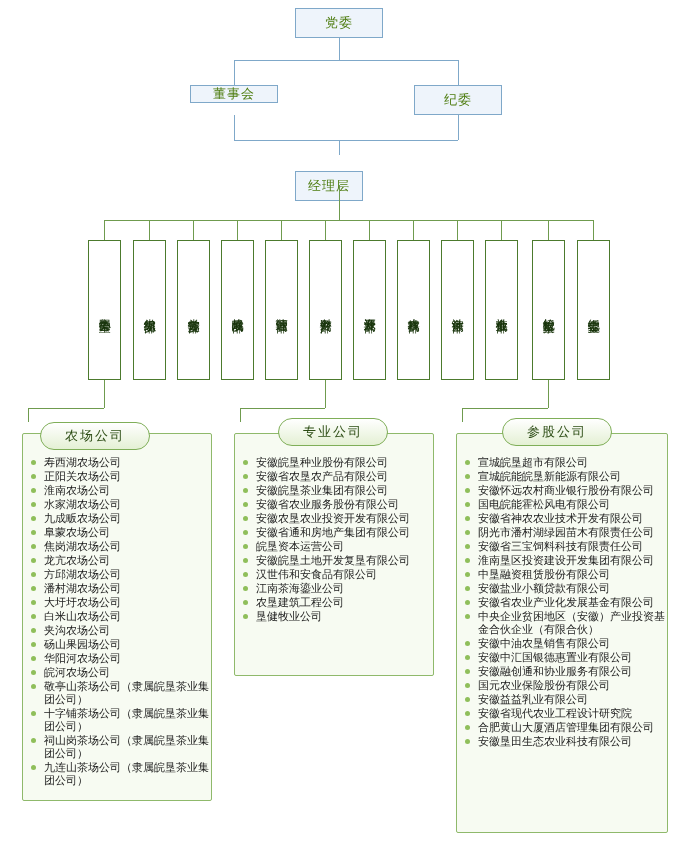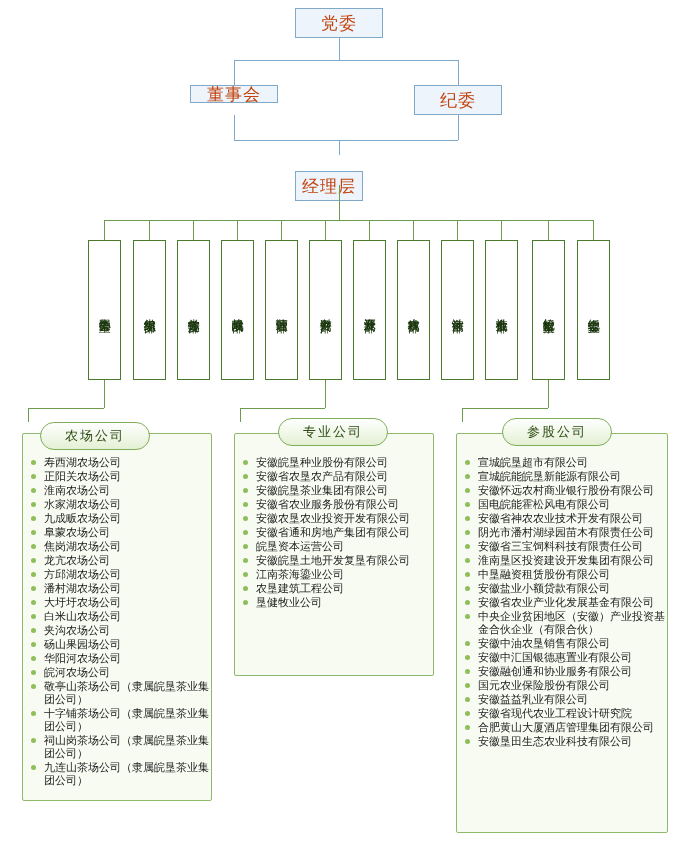--- a/index.html
+++ b/index.html
@@ -13,23 +13,23 @@
     overflow:hidden;
   }
   .chart{position:relative;width:678px;height:841px;}
 
   
   .node{
     position:absolute;
     box-sizing:border-box;
     border:1px solid #7fa8c9;
     background:#eef4fb;
-    color:#c2410c;
+    color:#4d7c0f;
     display:flex;align-items:center;justify-content:center;
-    font-size:17px;
+    font-size:13px;
     letter-spacing:1px;
   }
 
   
   .dept{
     position:absolute;
     box-sizing:border-box;
     border:1px solid #4c7a2d;
     background:#ffffff;
     color:#17330a;
@@ -180,20 +180,21 @@
   <div class="panel-head" style="left:278px;top:418px;width:110px;height:28px;">专业公司</div>
   <div class="panel-body" style="left:234px;top:450px;width:200px;height:225px;">
     <div class="item"><span class="bullet"></span><span>安徽皖垦种业股份有限公司</span></div>
     <div class="item"><span class="bullet"></span><span>安徽省农垦农产品有限公司</span></div>
     <div class="item"><span class="bullet"></span><span>安徽皖垦茶业集团有限公司</span></div>
     <div class="item"><span class="bullet"></span><span>安徽省农业服务股份有限公司</span></div>
     <div class="item"><span class="bullet"></span><span>安徽农垦农业投资开发有限公司</span></div>
     <div class="item"><span class="bullet"></span><span>安徽省通和房地产集团有限公司</span></div>
     <div class="item"><span class="bullet"></span><span>皖垦资本运营公司</span></div>
     <div class="item"><span class="bullet"></span><span>安徽皖垦土地开发复垦有限公司</span></div>
+    <div class="item"><span class="bullet"></span><span>汉世伟和安食品有限公司</span></div>
     <div class="item"><span class="bullet"></span><span>江南茶海鎏业公司</span></div>
     <div class="item"><span class="bullet"></span><span>农垦建筑工程公司</span></div>
     <div class="item"><span class="bullet"></span><span>垦健牧业公司</span></div>
   </div>
 
   <div class="panel" style="left:456px;top:433px;width:212px;height:400px;"></div>
   <div class="panel-head" style="left:502px;top:418px;width:110px;height:28px;">参股公司</div>
   <div class="panel-body" style="left:456px;top:450px;width:212px;height:382px;">
     <div class="item"><span class="bullet"></span><span>宣城皖垦超市有限公司</span></div>
     <div class="item"><span class="bullet"></span><span>宣城皖能皖垦新能源有限公司</span></div>

